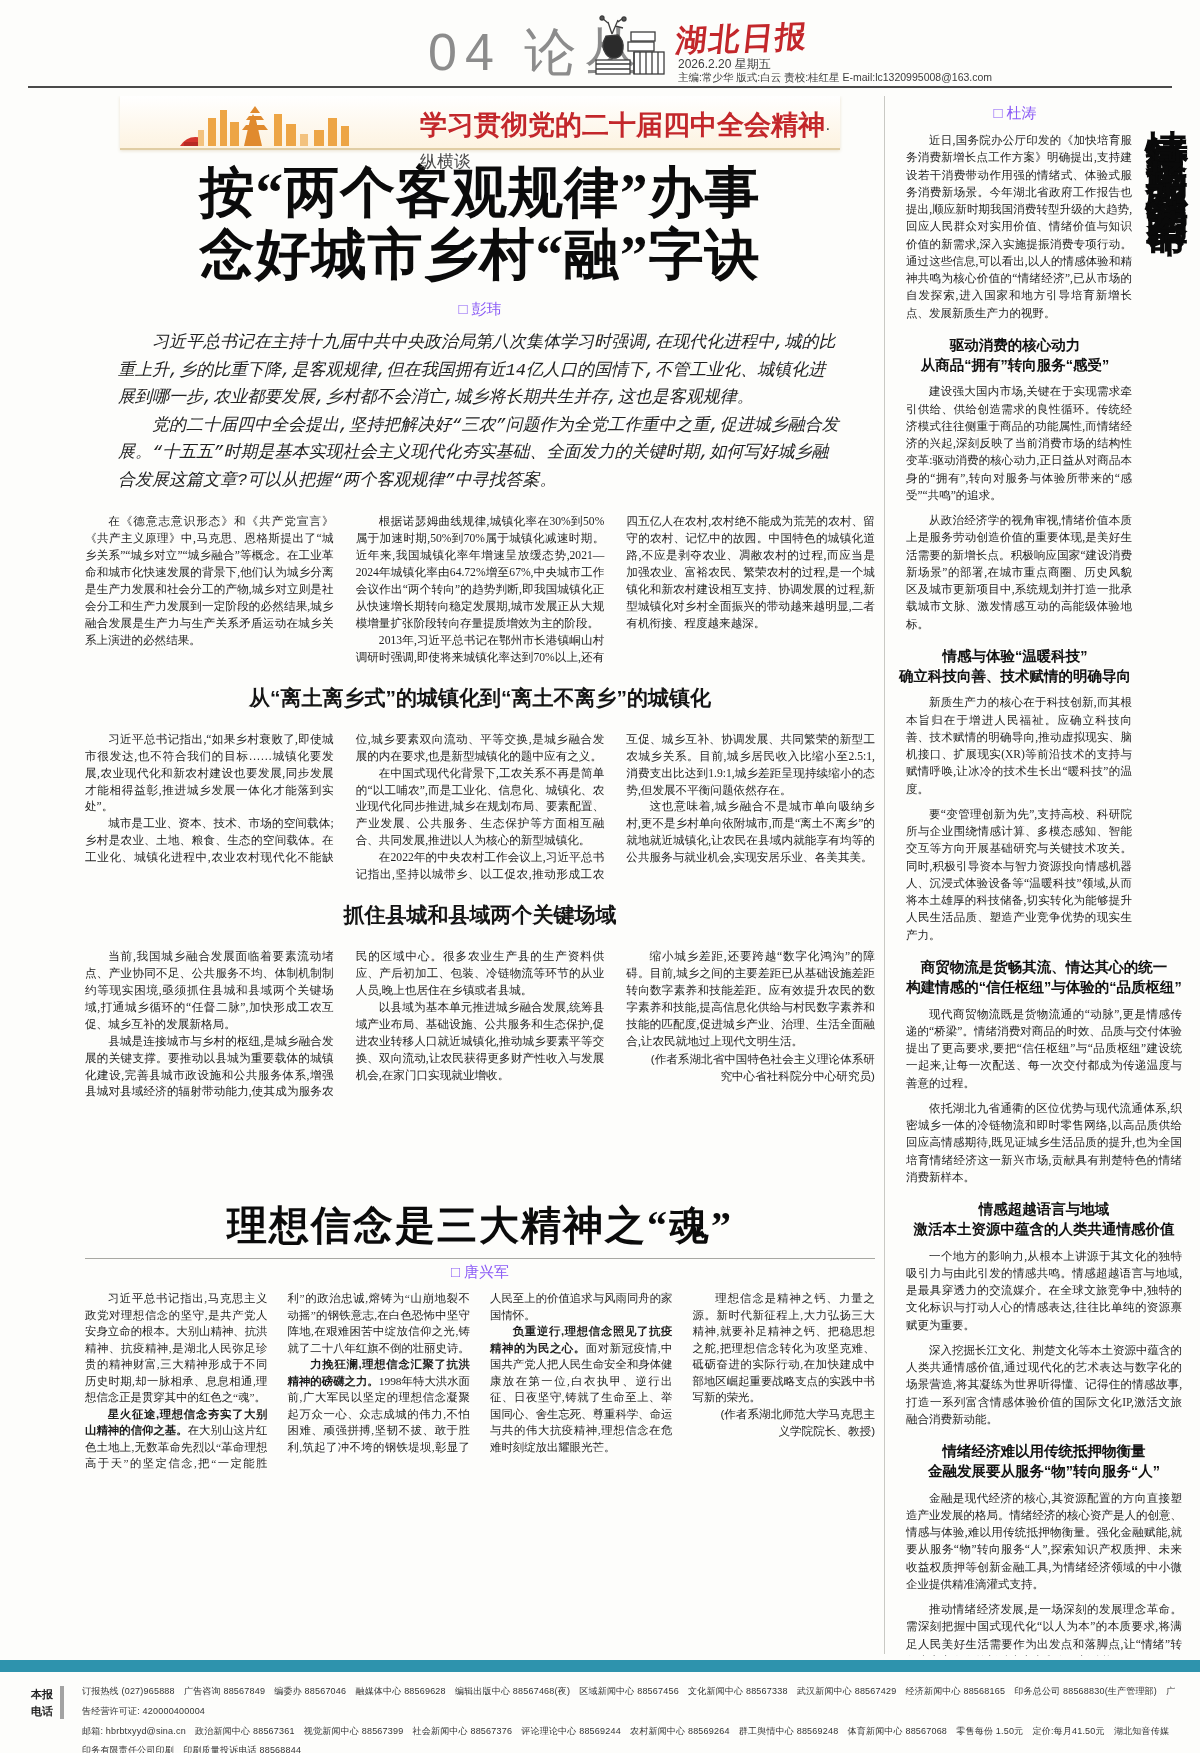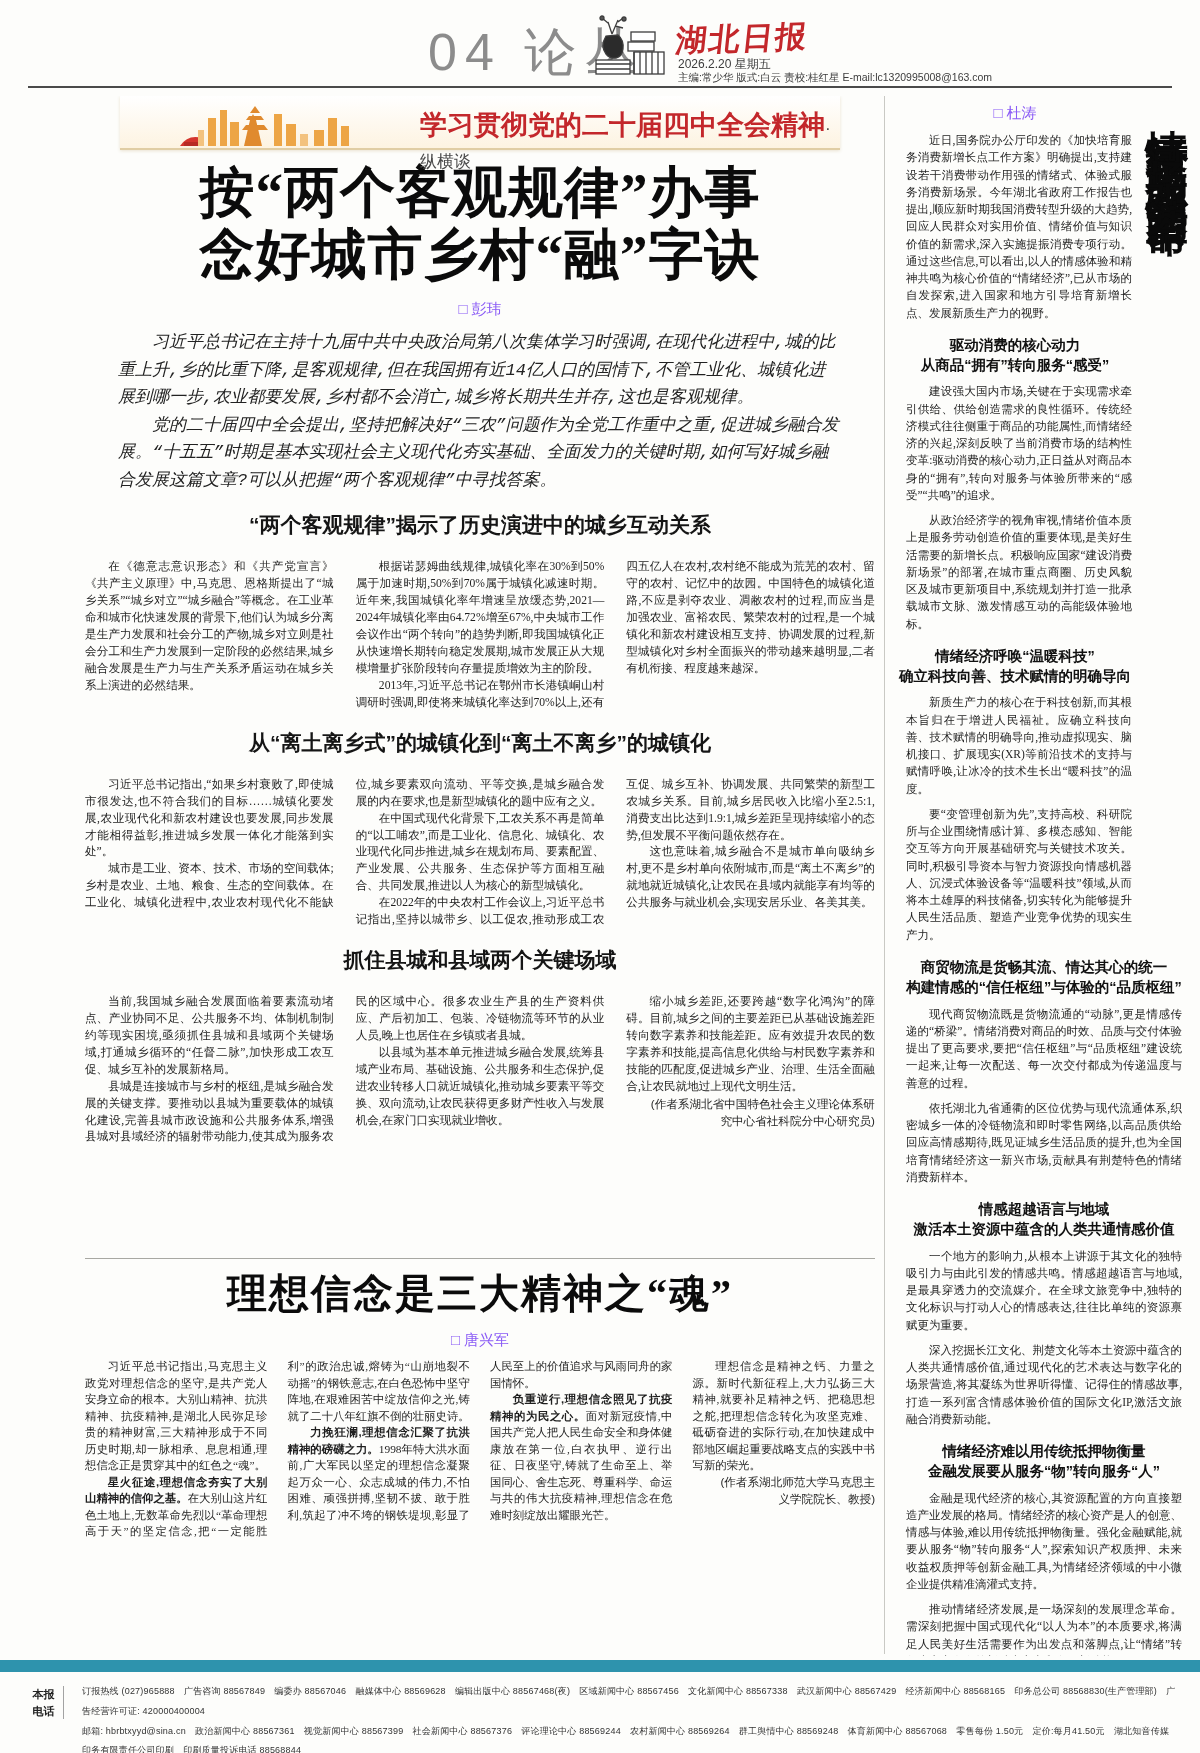--- a/index.html
+++ b/index.html
@@ -28,37 +28,37 @@
   .kicker-suffix { font-size:17px; font-weight:normal; color:#4a4a4a; font-family:"Liberation Sans",sans-serif; }
   .headline { margin-top:12px; text-align:center; font-size:55px; line-height:1.13; font-weight:800; color:#0b0b0b; letter-spacing:1px; }
   .byline { text-align:center; font-size:15px; color:#8b5cf6; margin:14px 0 10px; font-family:"Liberation Sans",sans-serif; }
   .intro { width:724px; margin:0 auto; font-style:italic; font-size:17px; line-height:1.62; color:#222;font-family:Liberation Mono, monospace; }
   .intro p { text-indent:2em; }
   .sec-h { text-align:center; font-size:21px; font-weight:bold; color:#151515; margin:17px 0 9px; font-family:"Liberation Sans","DejaVu Sans",sans-serif; }
   .cols3 { column-count:3; column-gap:22px; font-size:11.6px; line-height:1.46; text-align:justify; color:#1f1f1f;margin-top:20px; }
   .cols3 p, .cols4 p { text-indent:2em; margin:0; }
   .attribution { text-align:right; font-size:11.6px; color:#1f1f1f; margin-top:2px; font-family:"Liberation Sans",sans-serif; }
   
-  .art2 { position:absolute; left:85px; top:1266px; width:790px; height:392px; overflow:hidden; }
+  .art2 { position:absolute; left:85px; top:1198px; width:790px; height:392px; overflow:hidden; }
   .art2 .headline2 { text-align:center; font-size:40px; font-weight:800; color:#0b0b0b; letter-spacing:2px; }
   .art2 .byline { margin:10px 0 8px; }
   .cols4 { column-count:4; column-gap:20px; font-size:11.4px; line-height:1.45; text-align:justify; color:#1f1f1f; }
   .lead { font-weight:bold; font-family:"Liberation Sans",sans-serif; }
   
   .right { position:absolute; left:898px; top:96px; width:292px; height:1560px; overflow:hidden; }
   .vert-block { float:right; width:58px; height:830px; }
   .vert-title { writing-mode:vertical-rl; font-size:42px; font-weight:900; color:#0a0a0a; height:830px; letter-spacing:5px; line-height:58px; margin-left:6px; font-family:"Liberation Serif",serif; }
   .right .byline { margin:8px 0 9px; }
   .right-body { font-size:11.5px; line-height:1.5; text-align:justify; color:#1f1f1f; }
   .right-body p { text-indent:2em; margin:8px; }
   .sub-h { text-align:center; font-weight:bold; font-size:14.5px; line-height:1.4; color:#111; margin:13px 0 8px; font-family:"Liberation Sans","DejaVu Sans",sans-serif; }
   
   .teal-band { position:absolute; left:0; top:1660px; width:1200px; height:12px; background:#2e93ad; }
   .footer { position:absolute; left:30px; top:1682px; width:1150px; height:60px; font-family:"Liberation Sans",sans-serif; }
-  .ft-label { position:absolute; left:0; top:4px; width:34px; font-size:11px; font-weight:bold; color:#222; border-right:1px solid #a3a3a3; padding-right:6px; text-align:center; line-height:1.5; }
+  .ft-label { position:absolute; left:0; top:4px; width:34px; font-size:11px; font-weight:bold; color:#222; border-right:4px solid #a3a3a3; padding-right:6px; text-align:center; line-height:1.5; }
   .ft-lines { position:absolute; left:52px; top:0; width:1095px; font-size:9px; color:#333; line-height:2.2; letter-spacing:.2px; }
 </style>
 </head>
 <body>
 
 <div class="page">
 
   <div class="hdr">
     <div class="page-no">04 论丛</div>
     <div class="hdr-art">
@@ -120,21 +120,20 @@
       <div>念好城市乡村“融”字诀</div>
     </div>
 
     <div class="byline">□ 彭玮</div>
 
     <div class="intro">
       <p>习近平总书记在主持十九届中共中央政治局第八次集体学习时强调,在现代化进程中,城的比重上升,乡的比重下降,是客观规律,但在我国拥有近14亿人口的国情下,不管工业化、城镇化进展到哪一步,农业都要发展,乡村都不会消亡,城乡将长期共生并存,这也是客观规律。</p>
       <p>党的二十届四中全会提出,坚持把解决好“三农”问题作为全党工作重中之重,促进城乡融合发展。“十五五”时期是基本实现社会主义现代化夯实基础、全面发力的关键时期,如何写好城乡融合发展这篇文章?可以从把握“两个客观规律”中寻找答案。</p>
     </div>
 
-    <div class="sec-h">“两个客观规律”揭示了历史演进中的城乡互动关系</div>
     <div class="cols3">
       <p>在《德意志意识形态》和《共产党宣言》《共产主义原理》中,马克思、恩格斯提出了“城乡关系”“城乡对立”“城乡融合”等概念。在工业革命和城市化快速发展的背景下,他们认为城乡分离是生产力发展和社会分工的产物,城乡对立则是社会分工和生产力发展到一定阶段的必然结果,城乡融合发展是生产力与生产关系矛盾运动在城乡关系上演进的必然结果。</p>
       <p>根据诺瑟姆曲线规律,城镇化率在30%到50%属于加速时期,50%到70%属于城镇化减速时期。近年来,我国城镇化率年增速呈放缓态势,2021—2024年城镇化率由64.72%增至67%,中央城市工作会议作出“两个转向”的趋势判断,即我国城镇化正从快速增长期转向稳定发展期,城市发展正从大规模增量扩张阶段转向存量提质增效为主的阶段。</p>
       <p>2013年,习近平总书记在鄂州市长港镇峒山村调研时强调,即使将来城镇化率达到70%以上,还有四五亿人在农村,农村绝不能成为荒芜的农村、留守的农村、记忆中的故园。中国特色的城镇化道路,不应是剥夺农业、凋敝农村的过程,而应当是加强农业、富裕农民、繁荣农村的过程,是一个城镇化和新农村建设相互支持、协调发展的过程,新型城镇化对乡村全面振兴的带动越来越明显,二者有机衔接、程度越来越深。</p>
     </div>
 
     <div class="sec-h">从“离土离乡式”的城镇化到“离土不离乡”的城镇化</div>
     <div class="cols3">
       <p>习近平总书记指出,“如果乡村衰败了,即使城市很发达,也不符合我们的目标……城镇化要发展,农业现代化和新农村建设也要发展,同步发展才能相得益彰,推进城乡发展一体化才能落到实处”。</p>
       <p>城市是工业、资本、技术、市场的空间载体;乡村是农业、土地、粮食、生态的空间载体。在工业化、城镇化进程中,农业农村现代化不能缺位,城乡要素双向流动、平等交换,是城乡融合发展的内在要求,也是新型城镇化的题中应有之义。</p>
@@ -177,21 +176,21 @@
       <p>近日,国务院办公厅印发的《加快培育服务消费新增长点工作方案》明确提出,支持建设若干消费带动作用强的情绪式、体验式服务消费新场景。今年湖北省政府工作报告也提出,顺应新时期我国消费转型升级的大趋势,回应人民群众对实用价值、情绪价值与知识价值的新需求,深入实施提振消费专项行动。通过这些信息,可以看出,以人的情感体验和精神共鸣为核心价值的“情绪经济”,已从市场的自发探索,进入国家和地方引导培育新增长点、发展新质生产力的视野。</p>
 
       <div class="sub-h">
         <div>驱动消费的核心动力</div>
         <div>从商品“拥有”转向服务“感受”</div>
       </div>
       <p>建设强大国内市场,关键在于实现需求牵引供给、供给创造需求的良性循环。传统经济模式往往侧重于商品的功能属性,而情绪经济的兴起,深刻反映了当前消费市场的结构性变革:驱动消费的核心动力,正日益从对商品本身的“拥有”,转向对服务与体验所带来的“感受”“共鸣”的追求。</p>
       <p>从政治经济学的视角审视,情绪价值本质上是服务劳动创造价值的重要体现,是美好生活需要的新增长点。积极响应国家“建设消费新场景”的部署,在城市重点商圈、历史风貌区及城市更新项目中,系统规划并打造一批承载城市文脉、激发情感互动的高能级体验地标。</p>
 
       <div class="sub-h">
-        <div>情绪经济呼唤“温暖科技”</div>
+        <div>情感与体验“温暖科技”</div>
         <div>确立科技向善、技术赋情的明确导向</div>
       </div>
       <p>新质生产力的核心在于科技创新,而其根本旨归在于增进人民福祉。应确立科技向善、技术赋情的明确导向,推动虚拟现实、脑机接口、扩展现实(XR)等前沿技术的支持与赋情呼唤,让冰冷的技术生长出“暖科技”的温度。</p>
       <p>要“变管理创新为先”,支持高校、科研院所与企业围绕情感计算、多模态感知、智能交互等方向开展基础研究与关键技术攻关。同时,积极引导资本与智力资源投向情感机器人、沉浸式体验设备等“温暖科技”领域,从而将本土雄厚的科技储备,切实转化为能够提升人民生活品质、塑造产业竞争优势的现实生产力。</p>
 
       <div class="sub-h">
         <div>商贸物流是货畅其流、情达其心的统一</div>
         <div>构建情感的“信任枢纽”与体验的“品质枢纽”</div>
       </div>
       <p>现代商贸物流既是货物流通的“动脉”,更是情感传递的“桥梁”。情绪消费对商品的时效、品质与交付体验提出了更高要求,要把“信任枢纽”与“品质枢纽”建设统一起来,让每一次配送、每一次交付都成为传递温度与善意的过程。</p>

